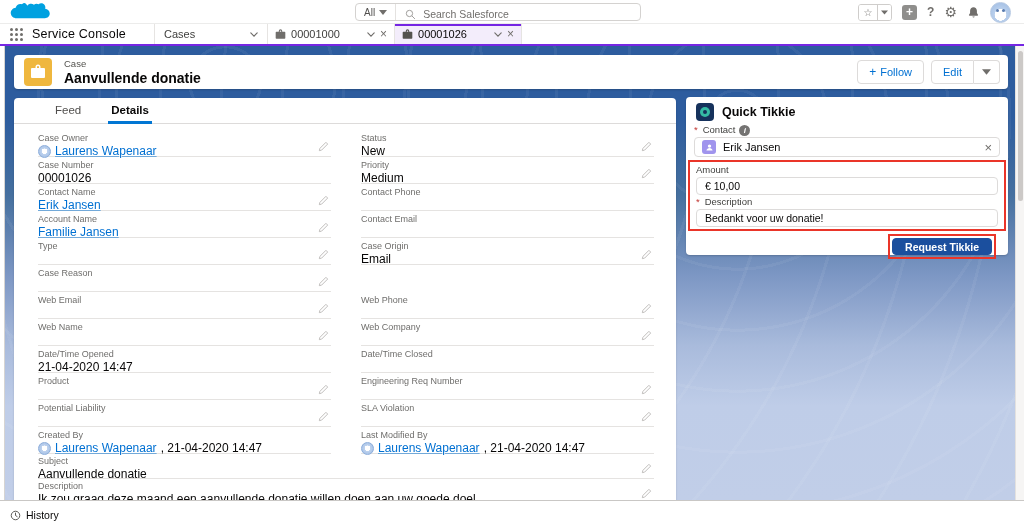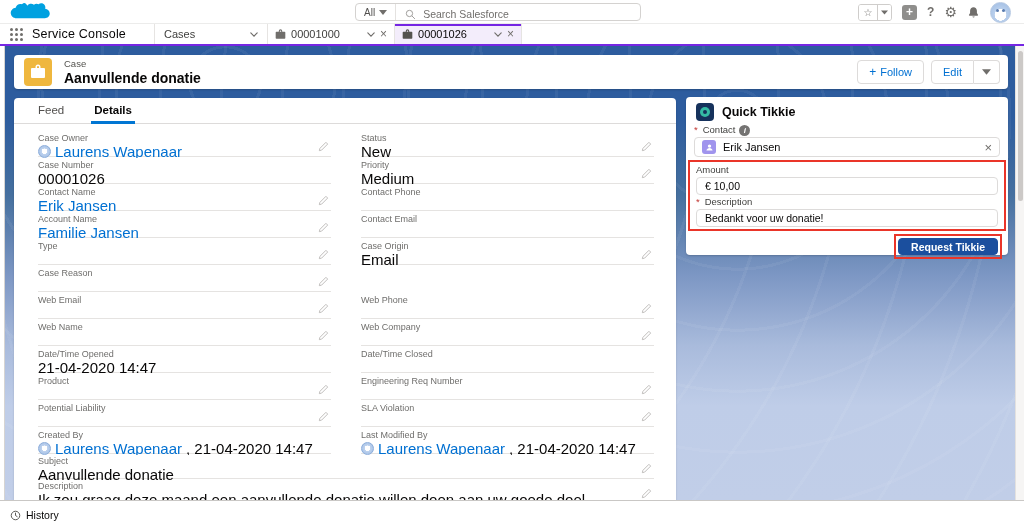--- a/index.html
+++ b/index.html
@@ -55,32 +55,32 @@
   .rec-title{font-size:14px;font-weight:bold;color:#080707;line-height:16px;white-space:nowrap;}
   .actions{position:absolute;right:8px;top:5px;display:flex;gap:7px;height:24px;}
   .btn{height:24px;border:1px solid #dddbda;background:#fff;border-radius:4px;color:var(--link-blue,#0070D2);font-size:11px;padding:0 11px;display:flex;align-items:center;gap:4px;font-family:inherit;box-sizing:border-box;}
   .btn .plus{font-size:12px;line-height:10px;}
   .btn-group{display:flex;}
   .btn-group .btn:first-child{border-radius:4px 0 0 4px;}
   .caret-btn{border-radius:0 4px 4px 0;border-left:none;padding:0 8px;}
 
   
   .details-card{position:absolute;left:14px;top:52px;width:662px;bottom:0;background:#fff;border-radius:4px 4px 0 0;box-shadow:0 1px 2px rgba(0,0,0,.18);overflow:hidden;}
-  .record-tabs{height:26px;border-bottom:1px solid #dddbda;display:flex;gap:30px;padding-left:24px;align-items:flex-end;box-sizing:border-box;}
+  .record-tabs{height:26px;border-bottom:1px solid #dddbda;display:flex;gap:30px;padding-left:41px;align-items:flex-end;box-sizing:border-box;}
   .rtab{font-size:11.5px;color:#514f4d;padding-bottom:7px;position:relative;}
   .rtab.active{font-weight:bold;color:#080707;}
   .rtab.active::after{content:"";position:absolute;left:-3px;right:-3px;bottom:-1px;height:3px;background:var(--detail-tab-underline,#0176D3);}
   .fields{display:flex;gap:30px;padding:6px 22px 0 24px;justify-content:flex-end;}
   .col{flex:1;min-width:0;}
   .full-col{padding:0 22px 0 24px;}
   .field-row{position:relative;height:27px;border-bottom:1px solid #e5e3e1;padding-top:3px;box-sizing:border-box;}
   .full-col .field-row{height:25px;padding-top:2px;}
   .field-row.spacer{border-bottom:none;}
   .field-label{font-size:9px;color:#6f6e6c;line-height:11px;height:11px;white-space:nowrap;overflow:hidden;}
-  .field-value{font-size:15px;color:#080707;line-height:13px;height:14px;white-space:nowrap;overflow:hidden;display:flex;align-items:center;gap:4px;}
+  .field-value{font-size:12px;color:#080707;line-height:13px;height:14px;white-space:nowrap;overflow:hidden;display:flex;align-items:center;gap:4px;}
   .link{color:var(--link-blue,#0070D2);text-decoration:underline;text-decoration-color:rgba(0,112,210,.5);}
   .date-text{color:#080707;}
   .pencil{position:absolute;right:2px;bottom:4px;line-height:0;opacity:.85;}
   .avatar-sm{width:13px;height:13px;border-radius:50%;flex:0 0 13px;background:radial-gradient(circle at 50% 48%,#ffffff 34%,#bed2ee 36%,#9dbbe3 100%);border:1px solid #8cadda;box-sizing:border-box;}
 
   
   .tikkie-panel{position:absolute;left:686px;top:51px;width:322px;height:158px;background:#fff;border-radius:4px;box-shadow:0 1px 2px rgba(0,0,0,.18);box-sizing:border-box;display:flex;flex-direction:column;}
   .tik-header{display:flex;align-items:center;gap:8px;padding:6px 10px 4px;}
   .tik-icon{width:18px;height:18px;border-radius:4px;background:var(--tikkie-icon-navy,#16325C);position:relative;flex:0 0 18px;}
   .tik-icon .ring{position:absolute;left:4px;top:4px;width:10px;height:10px;border-radius:50%;background:var(--tikkie-icon-teal,#35BBA4);}
@@ -90,21 +90,21 @@
   .form-label{font-size:9.5px;color:#3e3e3c;display:flex;align-items:center;gap:4px;margin-bottom:2px;height:10px;line-height:10px;}
   .form-label.req::before{content:"*";color:#c23934;margin-right:1px;}
   .info-icon{width:11px;height:11px;border-radius:50%;background:#747372;color:#fff;font-size:8px;line-height:11px;text-align:center;font-weight:bold;font-style:italic;}
   .lookup-pill{height:20px;border:1px solid #dddbda;border-radius:4px;display:flex;align-items:center;gap:7px;padding:0 7px;font-size:11px;color:#080707;box-sizing:border-box;}
   .contact-icon{width:14px;height:14px;border-radius:3px;background:var(--contact-icon-purple,#A094ED);display:flex;align-items:center;justify-content:center;flex:0 0 14px;}
   .pill-x{margin-left:auto;color:#706e6b;font-size:13px;line-height:13px;}
   .annotated-fields{margin:3px 2px 0;border:2px solid var(--annotation-red,#EA3529);padding:2px 6px 2px;}
   .text-input{height:16px;border:1px solid #dddbda;border-radius:4px;font-size:10.5px;color:#080707;display:flex;align-items:center;padding:0 8px;margin-bottom:2px;box-sizing:content-box;}
   .text-input:last-child{margin-bottom:0;}
   .annotated-fields .form-label{margin:1px 0 2px;}
-  .annotated-button{margin:3px 6px 0 auto;border:2px solid var(--annotation-red,#EA3529);padding:2px;width:max-content;}
+  .annotated-button{margin:3px 12px 0 auto;border:2px solid var(--annotation-red,#EA3529);padding:2px;width:max-content;}
   .request-btn{background:var(--button-navy,#1B4F9E);color:#fff;border:1px solid var(--button-navy,#1B4F9E);border-radius:4px;font-size:10.5px;font-weight:bold;padding:0 12px;height:17px;font-family:inherit;display:flex;align-items:center;}
 
   
   .scrollbar{position:absolute;top:0;right:0;bottom:0;width:9px;background:#f6f5f4;border-left:1px solid #e3e1df;box-sizing:border-box;}
   .scrollbar .thumb{position:absolute;top:5px;left:2px;width:5px;height:150px;border-radius:3px;background:#ccc9c7;}
 
   
   .utility-bar{position:absolute;left:0;right:0;bottom:0;height:21px;background:#fff;border-top:1px solid #c9c7c5;box-sizing:border-box;display:flex;align-items:center;z-index:6;}
   .utility-item{display:flex;align-items:flex-end;gap:5px;padding:0 10px;font-size:10.5px;color:#080707;height:100%;}
 </style>

